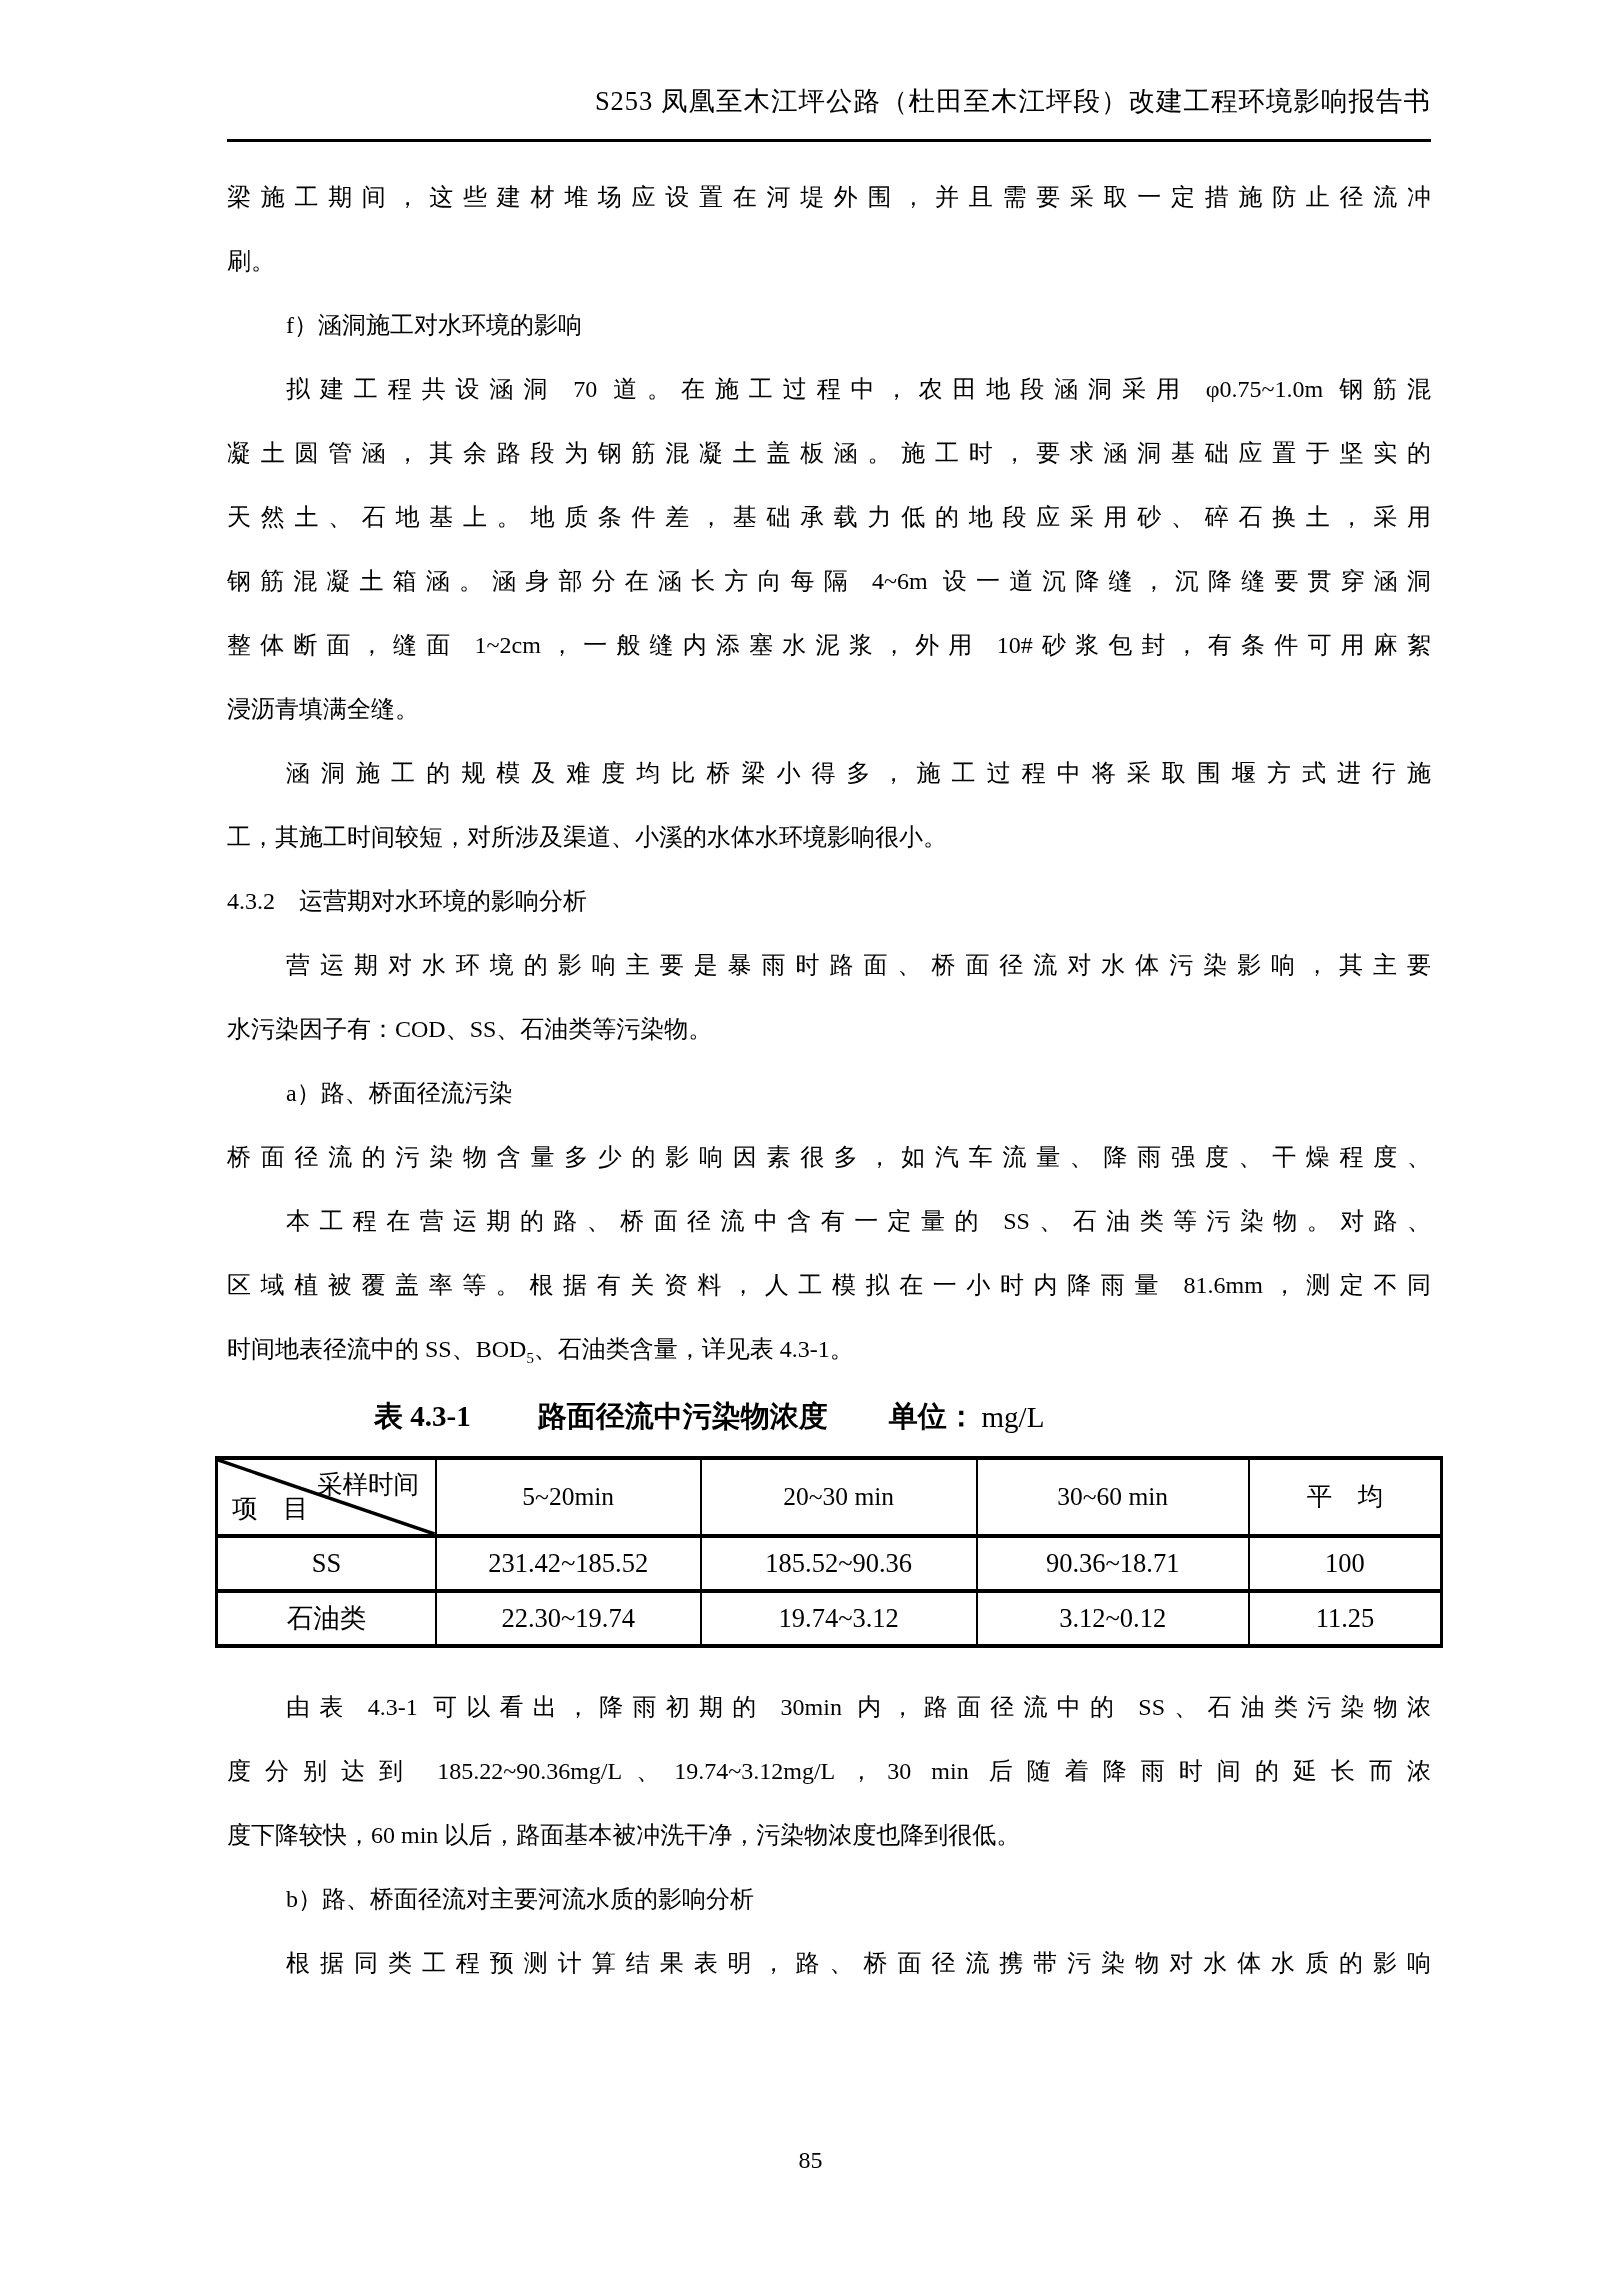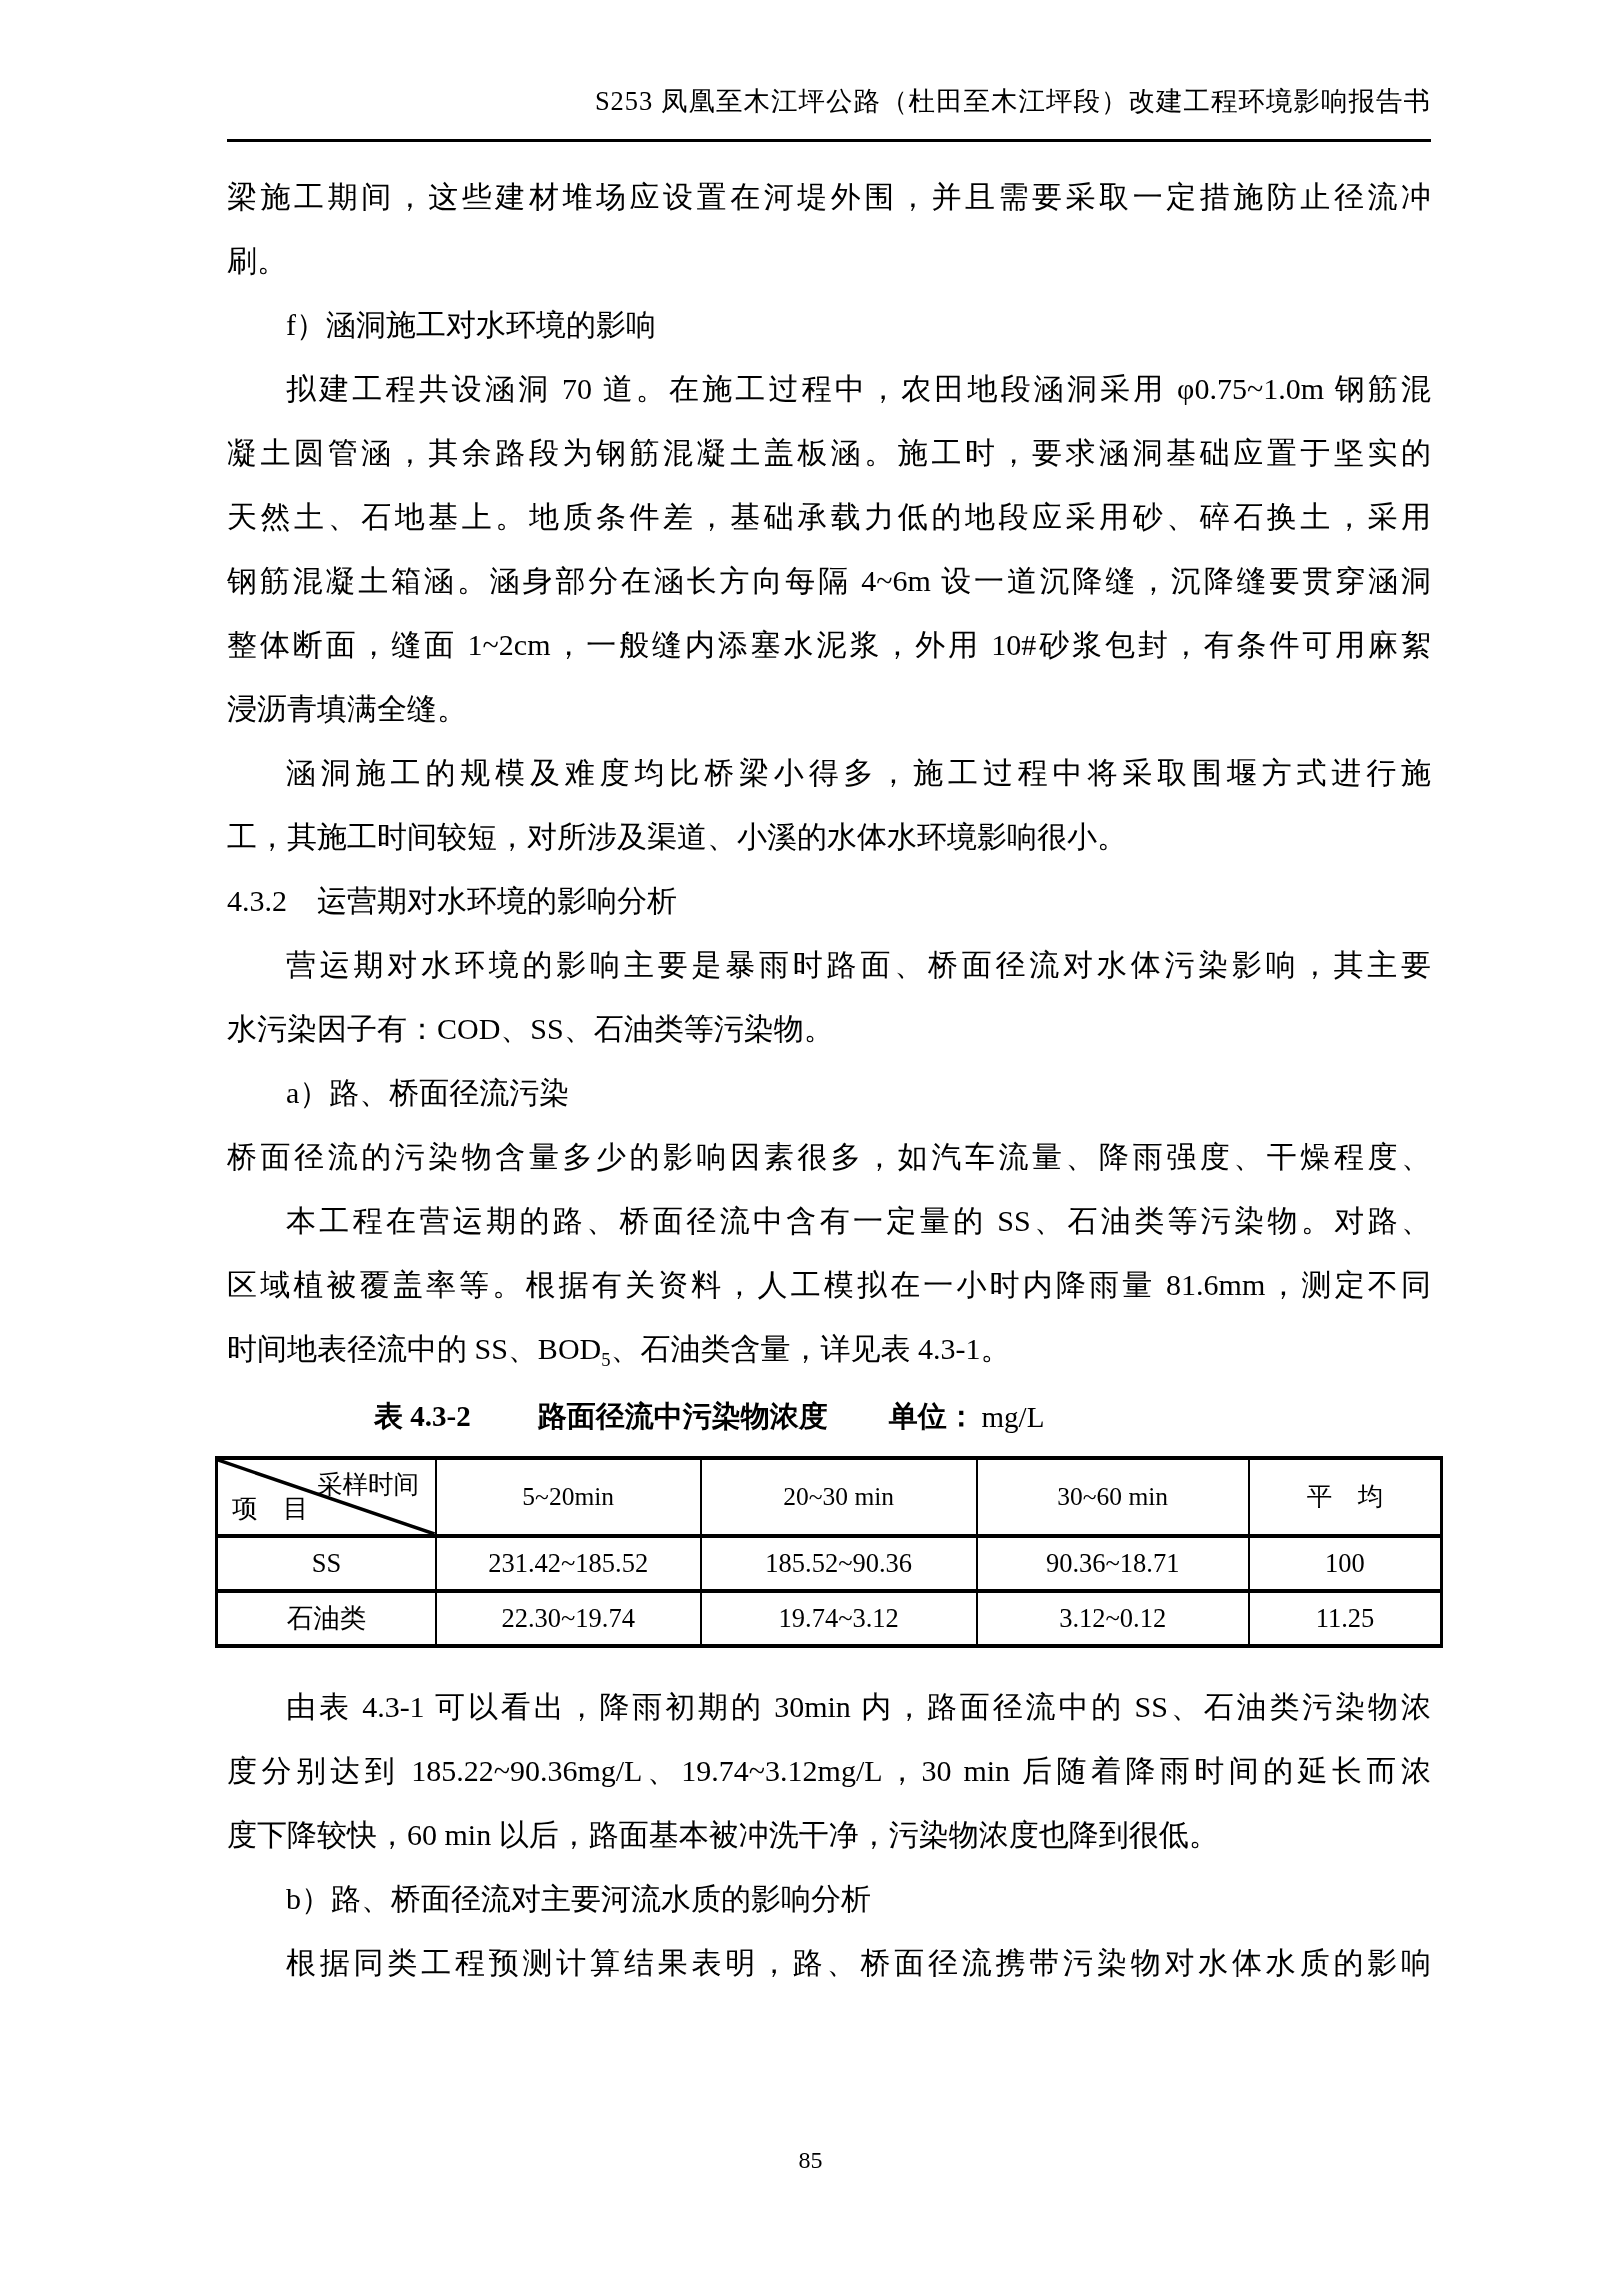--- a/index.html
+++ b/index.html
@@ -21,21 +21,21 @@
     font-size: 26.5px; line-height: 31px;
     letter-spacing: 1px;
   }
   .header-rule {
     border-top: 3.9px solid #000;
     margin-top: 21.6px;
   }
   
   .main { margin-top: 23.5px; }
   .line {
-    font-size: 30px;
+    font-size: 24px;
     line-height: 64px; height: 64px;
     text-align: justify; text-align-last: justify;
     overflow: hidden;
   }
   .line.last { text-align: left; text-align-last: left; }
   .ind { text-indent: 59px; }
   sub { font-size: 0.62em; line-height: 0; }
   .after-table { margin-top: 27.4px; }
   
   .caption {
@@ -107,21 +107,21 @@
     <div class="line last">水污染因子有：COD、SS、石油类等污染物。</div>
 
     <div class="line last ind">a）路、桥面径流污染</div>
 
     <div class="line">桥面径流的污染物含量多少的影响因素很多，如汽车流量、降雨强度、干燥程度、</div>
     <div class="line ind">本工程在营运期的路、桥面径流中含有一定量的 SS、石油类等污染物。对路、</div>
     <div class="line">区域植被覆盖率等。根据有关资料，人工模拟在一小时内降雨量 81.6mm，测定不同</div>
     <div class="line last"><span>时间地表径流中的 SS、BOD</span><sub>5</sub><span>、石油类含量，详见表 4.3-1。</span></div>
 
     <div class="caption">
-      <span class="cap-label">表 4.3-2</span>
+      <span class="cap-label">表 4.3-1</span>
       <span class="cap-title">路面径流中污染物浓度</span>
       <span class="cap-unit-label">单位：</span>
       <span class="cap-unit-value">mg/L</span>
     </div>
 
     <table class="t431">
       <colgroup>
         <col style="width:219px">
           <col style="width:265px">
           <col style="width:276px">

